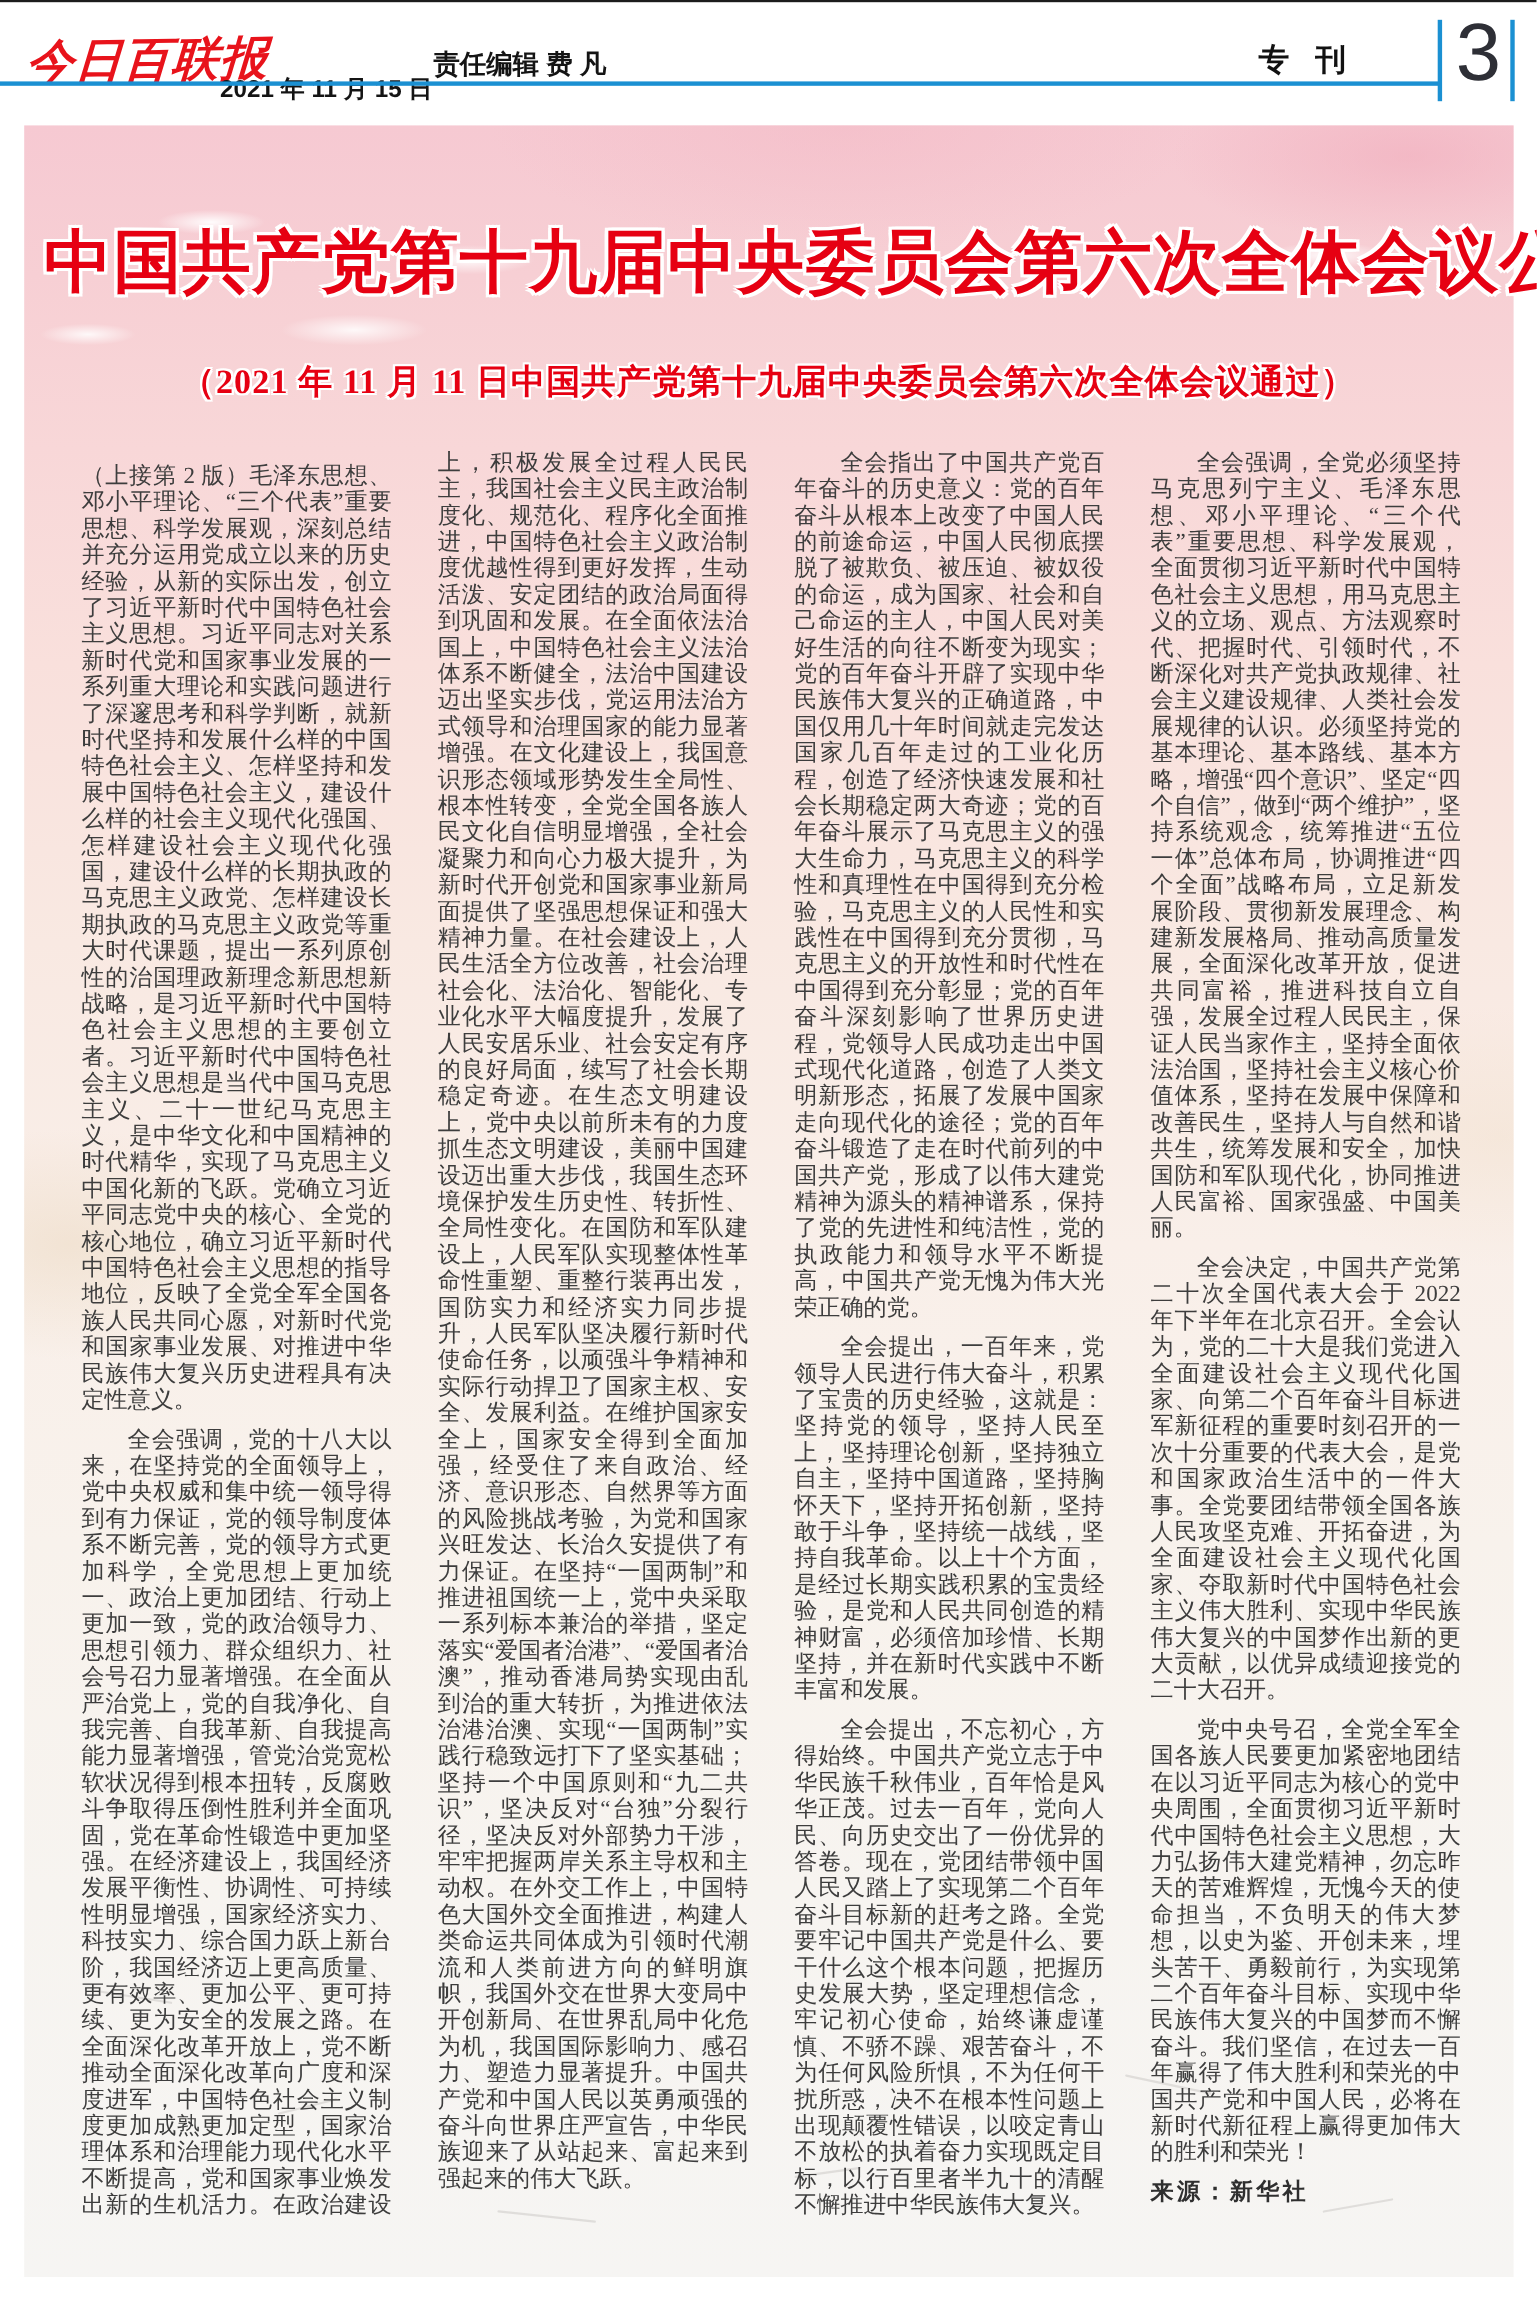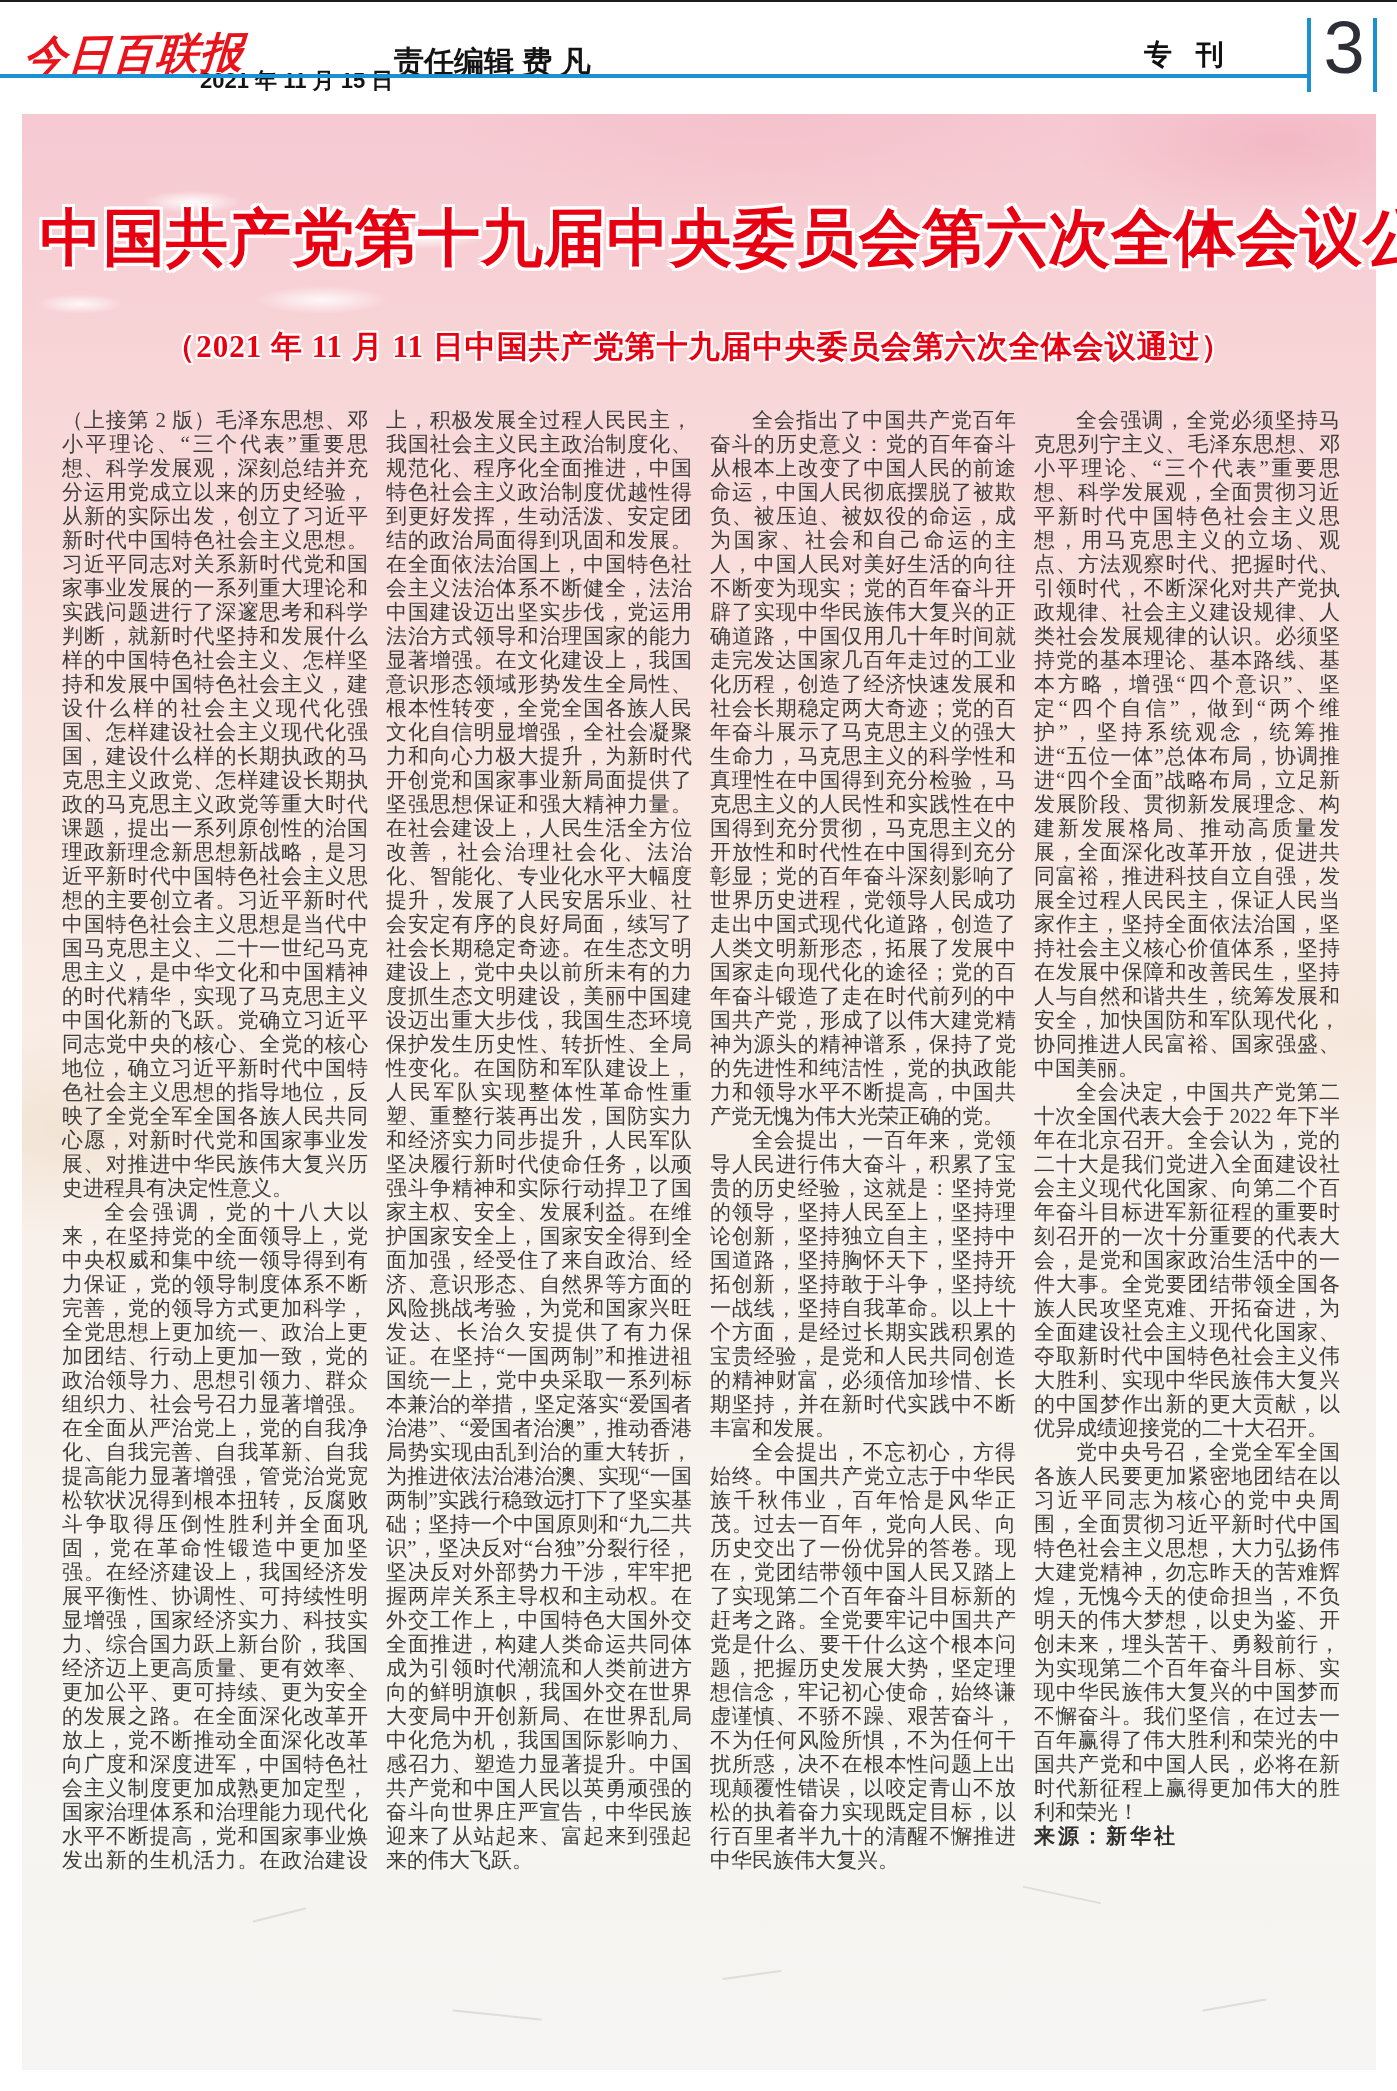--- a/index.html
+++ b/index.html
@@ -8,21 +8,21 @@
   .page{position:absolute;inset:0;width:1397px;height:2091px;background:#ffffff;}
   .topline{position:absolute;left:0;top:0;width:1397px;height:2px;background:#1c1c1c;}
 
   
   .masthead{position:absolute;left:0;top:0;width:1397px;height:114px;}
   .logo{position:absolute;left:24px;top:26px;font-size:43px;font-weight:bold;font-style:italic;
         color:#e8131b;letter-spacing:1px;transform:skewX(-4deg) rotate(-1deg);
         font-family:"Liberation Serif","DejaVu Serif",serif;white-space:nowrap;}
   .m-date{position:absolute;left:200px;top:42px;font-size:22px;font-weight:bold;color:#141414;
         font-family:"Liberation Sans","DejaVu Sans",sans-serif;white-space:nowrap;margin-top:24px;}
-  .m-editor{position:absolute;left:394px;top:42px;font-size:30px;font-weight:bold;color:#141414;
+  .m-editor{position:absolute;left:394px;top:42px;font-size:24px;font-weight:bold;color:#141414;
         font-family:"Liberation Sans","DejaVu Sans",sans-serif;white-space:nowrap;}
   .m-section{position:absolute;left:1144px;top:36px;font-size:28px;font-weight:bold;color:#111;
         letter-spacing:8px;font-family:"Liberation Sans","DejaVu Sans",sans-serif;white-space:nowrap;}
   .blue-rule{position:absolute;left:0;top:74px;width:1309px;height:4px;background:#1b90d2;}
   .vbar{position:absolute;top:18px;width:4px;height:74px;background:#1b90d2;}
   .vbar.b1{left:1307px;}
   .vbar.b2{left:1373px;}
   .page-num{position:absolute;left:1316px;top:14px;width:56px;text-align:center;font-size:74px;
         font-weight:500;color:#2e2f36;font-family:"Liberation Sans","DejaVu Sans",sans-serif;line-height:68px;}
 
@@ -51,21 +51,21 @@
                   0 -3px 0 #fff,0 3px 0 #fff,-3px 0 0 #fff,3px 0 0 #fff;}
   .subhead{position:absolute;left:40px;top:326px;width:1317px;text-align:center;margin:0;
       font-weight:bold;font-size:31px;color:#e60012;letter-spacing:1px;white-space:nowrap;
       text-shadow:-2px -2px 0 #fff,2px -2px 0 #fff,-2px 2px 0 #fff,2px 2px 0 #fff,
                   0 -2px 0 #fff,0 2px 0 #fff,-2px 0 0 #fff,2px 0 0 #fff;}
 
   
   .columns{position:absolute;left:62px;top:408px;width:1278px;
       column-count:4;column-gap:18px;
       font-size:21px;line-height:24px;color:#3d3d3d;text-align:justify;text-justify:inter-ideograph;}
-  .columns p{margin:0;text-indent:2em;}
+  .columns p{margin:12px;text-indent:2em;}
   .columns p.first{text-indent:0;}
   .source-line{margin:0;margin-top:-24px;text-indent:0 !important;text-align:left;
       padding-right:30px;font-weight:bold;letter-spacing:3px;color:#2f2f2f;}
 </style>
 </head>
 <body>
 
 <div class="page">
   <div class="topline"></div>
 

